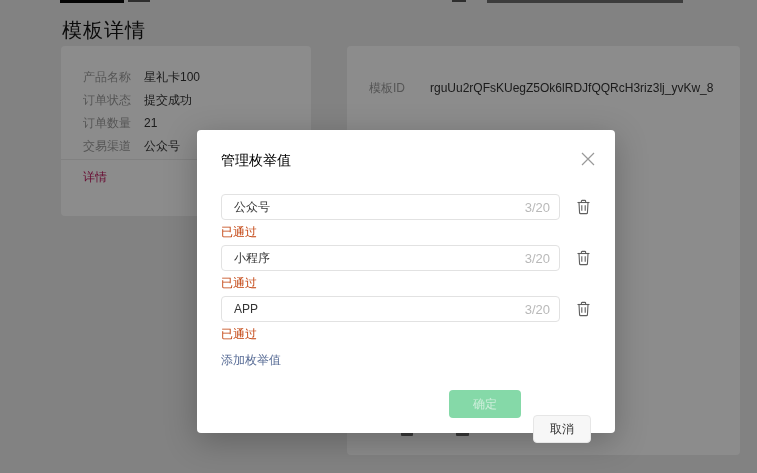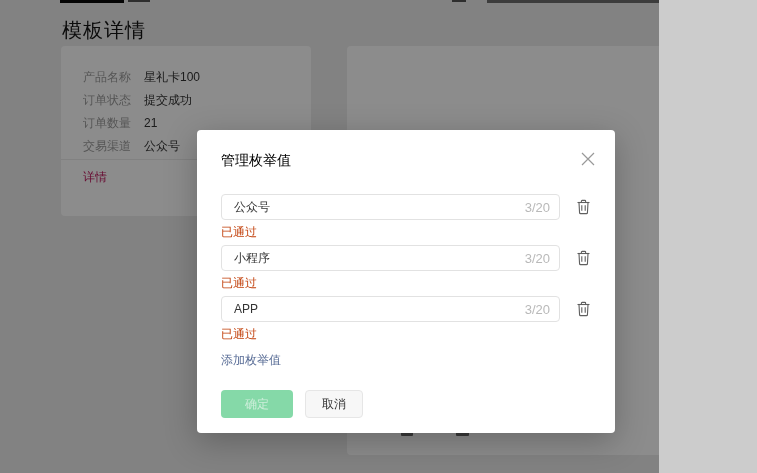--- a/index.html
+++ b/index.html
@@ -1,16 +1,16 @@
 <!DOCTYPE html>
 <html><head>
 <meta charset="utf-8">
 <style>
   html,body{margin:0;padding:0;background:#ccc;}
-  .stage{position:relative;width:659px;height:473px;overflow:hidden;
+  .stage{position:relative;width:757px;height:473px;overflow:hidden;
          background:#ededed;font-family:"Liberation Sans",sans-serif;
          -webkit-font-smoothing:antialiased;}
 
   
   .page-title{position:absolute;left:62px;top:4px;font-size:20px;font-weight:500;
               color:#141414;letter-spacing:1px;}
   .tab-underline-a{position:absolute;left:60px;top:0;width:64px;height:3px;background:#0a0a0a;}
   .tab-stub-a{position:absolute;left:128px;top:0;width:22px;height:2px;background:#555;}
   .tab-stub-b{position:absolute;left:452px;top:0;width:14px;height:2px;background:#555;}
   .tab-underline-b{position:absolute;left:487px;top:0;width:196px;height:3px;background:#6e6e6e;}
@@ -47,28 +47,28 @@
               border-radius:4px;padding:0 46px 0 12px;font-size:12px;color:#333;
               background:#fff;outline:none;font-family:"Liberation Sans",sans-serif;}
   .counter{position:absolute;right:10px;top:50%;transform:translateY(-50%);
            font-size:13px;color:#b9b9b9;pointer-events:none;}
   .trash-btn{margin-left:16px;background:none;border:none;padding:0;cursor:pointer;
              color:#5f5f5f;display:flex;align-items:center;}
   .status{font-size:12px;color:#c2410c;line-height:14px;margin:5px 0 6px;}
   .add-link{display:inline-block;margin-top:6px;font-size:12px;color:#576b95;
             line-height:14px;cursor:pointer;}
 
-  .btn-row{display:flex;justify-content:flex-start;gap:12px;margin-top:22px;}
+  .btn-row{display:flex;justify-content:flex-end;gap:12px;margin-top:22px;}
   .btn{height:28px;font-size:12px;border-radius:4px;display:inline-flex;
        align-items:center;justify-content:center;box-sizing:border-box;
        font-family:"Liberation Sans",sans-serif;cursor:pointer;}
   .btn-confirm{min-width:72px;padding:0 22px;background:#85d9a8;color:#cdeeda;
                border:none;cursor:not-allowed;}
   .btn-cancel{min-width:56px;padding:0 16px;background:#f7f7f7;color:#333;
-              border:1px solid #e6e6e6;}
+              border:1px solid #e6e6e6;margin-top:25px;}
 </style>
 </head>
 <body>
 
 <div class="stage">
 
   <div class="tab-underline-a"></div>
   <div class="tab-stub-a"></div>
   <div class="tab-stub-b"></div>
   <div class="tab-underline-b"></div>
@@ -90,20 +90,24 @@
     </div>
     <div class="kv">
       <span class="k">交易渠道</span>
       <span class="v">公众号</span>
     </div>
     <hr class="divider">
     <span class="detail-link">详情</span>
   </section>
 
   <section class="card card-right">
+    <div class="kv">
+      <span class="k">模板ID</span>
+      <span class="v">rguUu2rQFsKUegZ5Ok6lRDJfQQRcH3riz3lj_yvKw_8</span>
+    </div>
   </section>
 
   <div class="clipped-mark mark-a"></div>
   <div class="clipped-mark mark-b"></div>
 
   <div class="overlay"></div>
 
   <div class="modal">
     <h3 class="modal-title">管理枚举值</h3>
     <button class="close-btn" aria-label="close">

